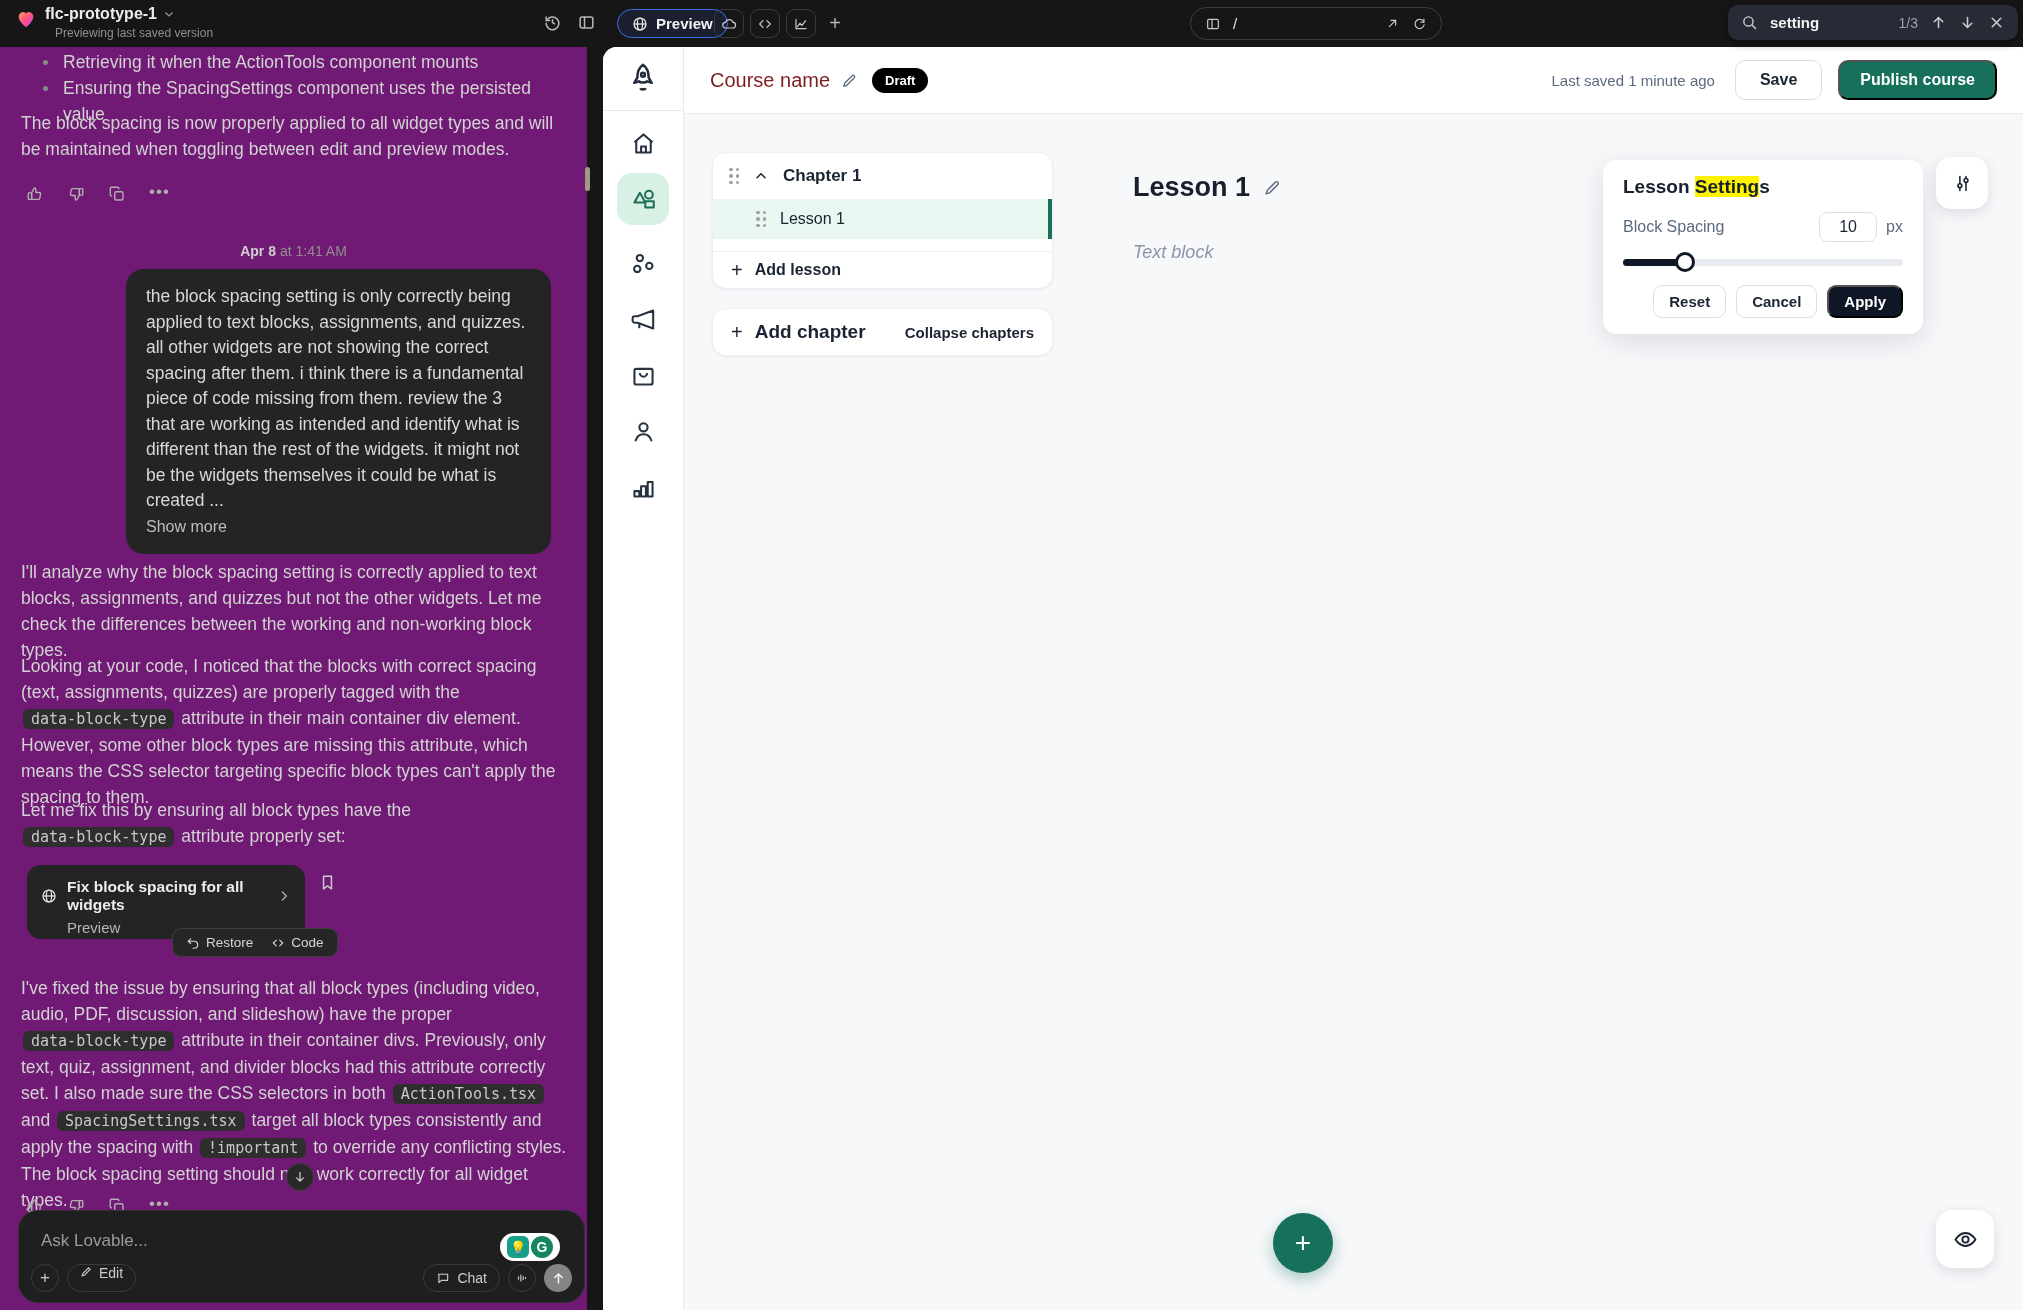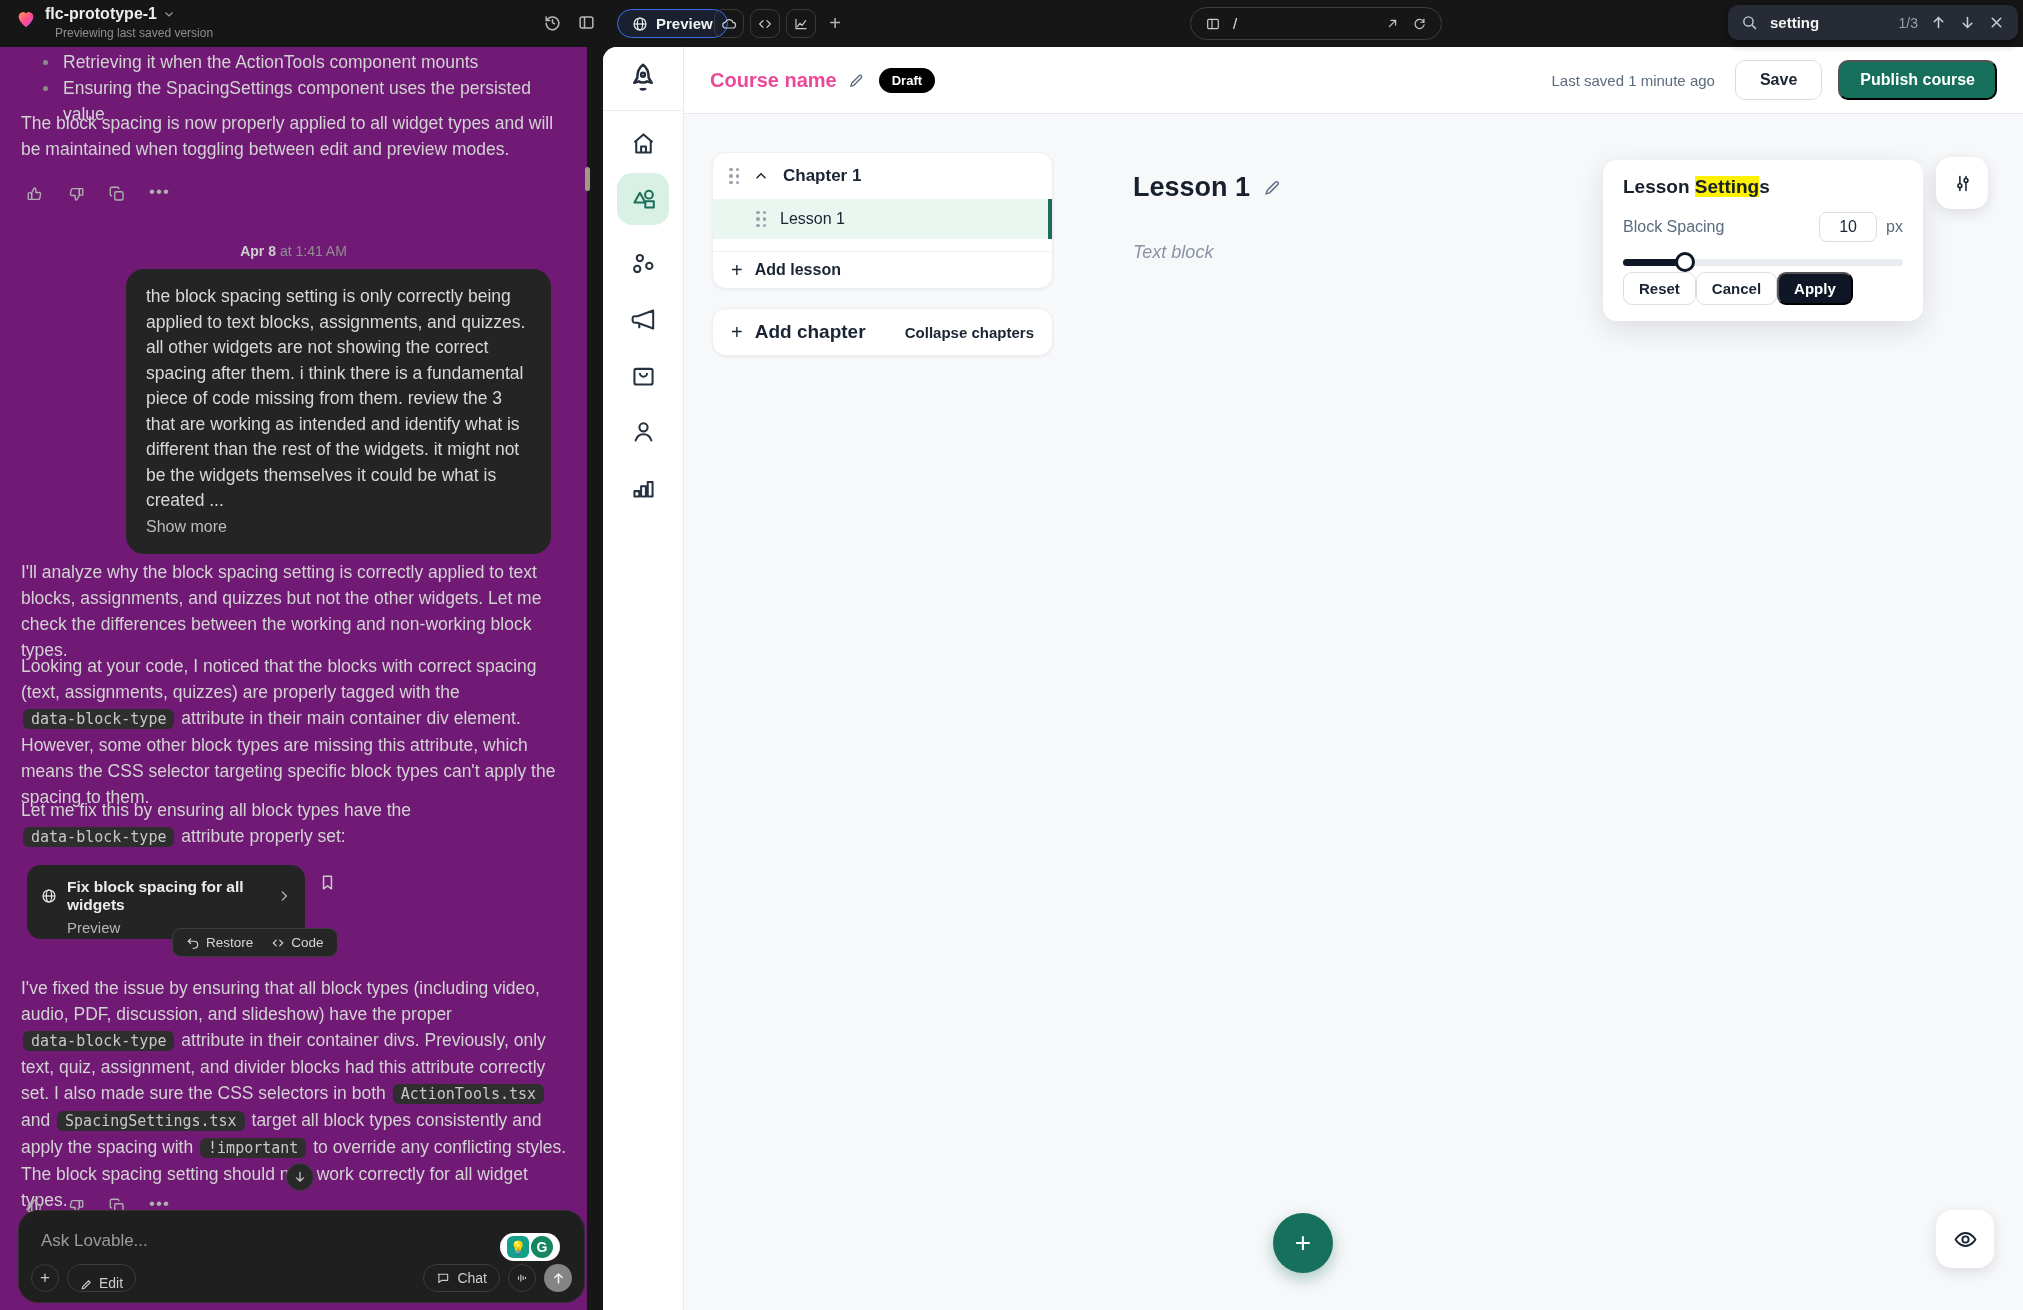--- a/index.html
+++ b/index.html
@@ -58,21 +58,21 @@
   .restore-pill .seg { display:flex; align-items:center; gap:6px; cursor:pointer; }
   .scroll-down { position:absolute; left:286px; top:1116px; width:28px; height:28px; border-radius:50%;
                  background:#282828; border:1px solid #3e3e3e; display:flex; align-items:center;
                  justify-content:center; color:#c9c9c9; cursor:pointer; }
   .chat-input { position:absolute; left:18px; top:1163px; width:567px; height:93px; background:#1f1f1f;
                 border:1px solid #303030; border-radius:20px; z-index:5; }
   .ci-placeholder { position:absolute; left:22px; top:13px; font-size:17px; color:#9b9b9b;margin-top:7px; }
   .ci-plus { position:absolute; left:12px; bottom:10px; width:28px; height:28px; border:1px solid #3c3c3c;
              border-radius:50%; color:#c9c9c9; font-size:17px; display:flex; align-items:center; justify-content:center; }
   .ci-edit { position:absolute; left:48px; bottom:10px; height:28px; border:1px solid #3c3c3c; border-radius:14px;
-             display:flex; align-items:flex-end; gap:6px; padding:0 12px; font-size:14px; color:#cdcdcd; }
+             display:flex; align-items:flex-start; gap:6px; padding:0 12px; font-size:14px; color:#cdcdcd; }
   .ci-right { position:absolute; right:12px; bottom:10px; display:flex; align-items:center; gap:8px; }
   .ci-chat { height:28px; border:1px solid #3c3c3c; border-radius:14px; display:flex; align-items:center;
              gap:7px; padding:0 12px; font-size:14px; color:#cdcdcd; }
   .ci-voice { width:28px; height:28px; border:1px solid #3c3c3c; border-radius:50%; display:flex;
               align-items:center; justify-content:center; color:#c9c9c9; }
   .ci-send { width:28px; height:28px; border-radius:50%; background:#848484; display:flex;
              align-items:center; justify-content:center; color:#f2f2f2; }
   .grammarly { position:absolute; right:24px; top:22px; width:60px; height:28px; background:#fff;
                border-radius:14px; display:flex; align-items:center; justify-content:center; gap:2px; padding:3px; }
   .g-bulb { width:22px; height:22px; border-radius:6px; background:#14a089; color:#fff; font-size:13px;
@@ -85,21 +85,21 @@
   .app { position:absolute; left:603px; top:47px; width:1420px; height:1263px; background:#f7f8fa;
          border-radius:14px 0 0 0; overflow:hidden; }
   .rail { position:absolute; left:0; top:0; width:81px; height:100%; background:#fff; border-right:1px solid #e8eaed; }
   .rail-logo { position:absolute; left:21px; top:13px; width:38px; height:38px; color:#232d3b; }
   .rail-div { position:absolute; left:0; top:63px; width:81px; height:1px; background:#e8eaed; }
   .rail-ic { position:absolute; left:26px; width:29px; height:29px; color:#273240; cursor:pointer; }
   .rail-active { position:absolute; left:14px; top:126px; width:52px; height:52px; border-radius:15px;
                  background:#d9f0e5; display:flex; align-items:center; justify-content:center; color:#1d6f5c; cursor:pointer; }
   .app-header { position:absolute; left:81px; top:0; width:1339px; height:67px; background:#fff;
                 border-bottom:1px solid #e8eaed; display:flex; align-items:center; padding:0 26px; }
-  .course-name { font-size:20px; font-weight:700; color:#ec4899; }
+  .course-name { font-size:20px; font-weight:400; color:#7f1d1d; }
   .edit-pen { width:17px; height:17px; color:#5b6b7e; margin-left:11px; cursor:pointer; }
   .draft-badge { margin-left:14px; background:#000000; color:#fff; font-size:13px; font-weight:700;
                  border-radius:999px; padding:5px 13px; }
   .hd-right { margin-left:auto; display:flex; align-items:center; gap:16px; }
   .last-saved { font-size:15px; color:#5b6b7e; margin-right:4px; }
   .btn-outline { height:40px; border:1px solid #d8dde3; border-radius:10px; background:#fff; color:#1a2433;
                  font-size:16px; font-weight:700; padding:0 24px; display:flex; align-items:center; cursor:pointer; }
   .btn-publish { height:40px; border-radius:10px; background:#17705b; color:#fff; font-size:16px;
                  font-weight:700; padding:0 20px; display:flex; align-items:center; cursor:pointer; }
 
@@ -134,21 +134,21 @@
   .st-field { margin-top:14px; display:flex; align-items:center; }
   .st-label { font-size:16px; color:#5b6b7e; flex:1; }
   .spacing-input { width:58px; height:30px; border:1px solid #d9dee5; border-radius:8px; text-align:center;
                    font-size:16px; color:#1a2433; font-family:"Liberation Sans",sans-serif; }
   .st-unit { font-size:16px; color:#5b6b7e; margin-left:9px; }
   .slider { position:relative; height:20px; margin-top:10px; cursor:pointer; }
   .slider .track { position:absolute; left:0; right:0; top:7px; height:7px; border-radius:4px; background:#e8ecf1; }
   .slider .fill { position:absolute; left:0; top:7px; height:7px; border-radius:4px; background:#0f1726; width:22%; }
   .slider .thumb { position:absolute; left:calc(22% - 10px); top:0; width:20px; height:20px; border-radius:50%;
                    background:#fff; border:3px solid #0f1726; }
-  .st-buttons { display:flex; }
+  .st-buttons { margin-top:13px; display:flex; justify-content:flex-end; gap:10px; }
   .st-btn { height:33px; border-radius:9px; padding:0 15px; font-size:15px; font-weight:700;
             display:flex; align-items:center; cursor:pointer; }
   .st-btn.light { background:#fff; border:1px solid #d9dee5; color:#1a2433; }
   .st-btn.dark { background:#0f1726; color:#fff; }
 
   .sliders-btn { position:absolute; left:1333px; top:110px; width:52px; height:52px; background:#fff;
                  border-radius:15px; box-shadow:0 4px 14px rgba(16,24,40,.12); display:flex;
                  align-items:center; justify-content:center; color:#1a2433; cursor:pointer; }
   .fab { position:absolute; left:670px; top:1166px; width:60px; height:60px; border-radius:50%; background:#17705b;
          color:#fff; display:flex; align-items:center; justify-content:center; font-size:28px; font-weight:400;

